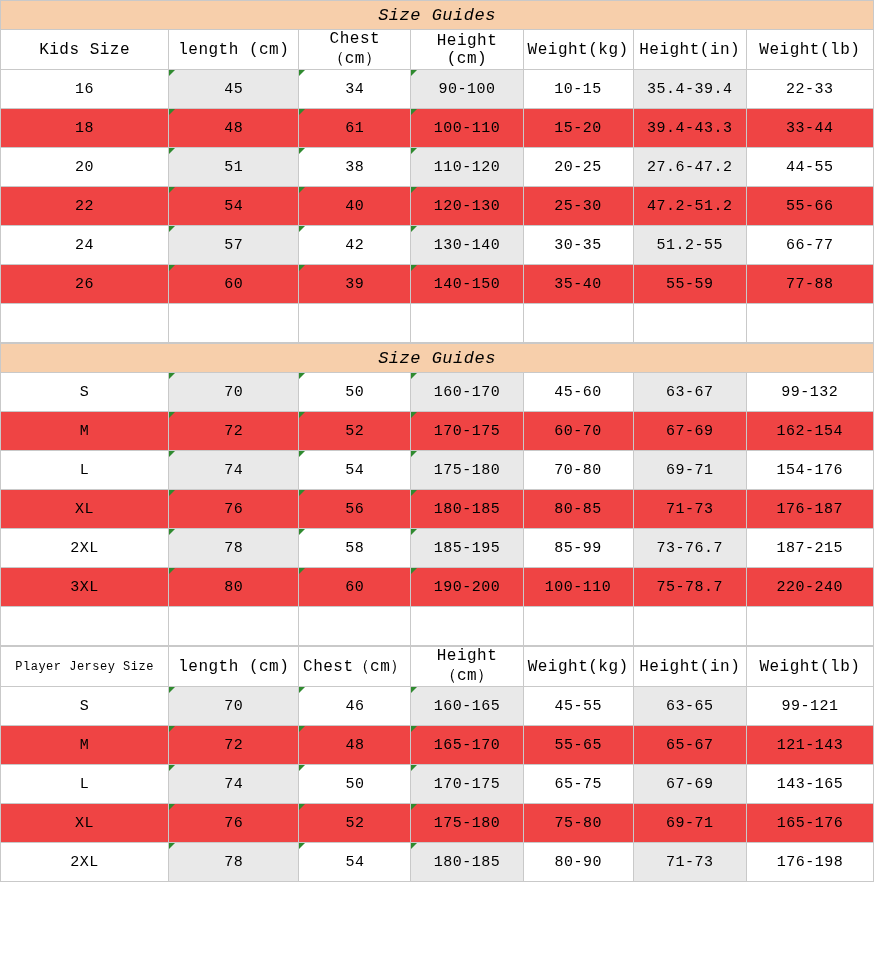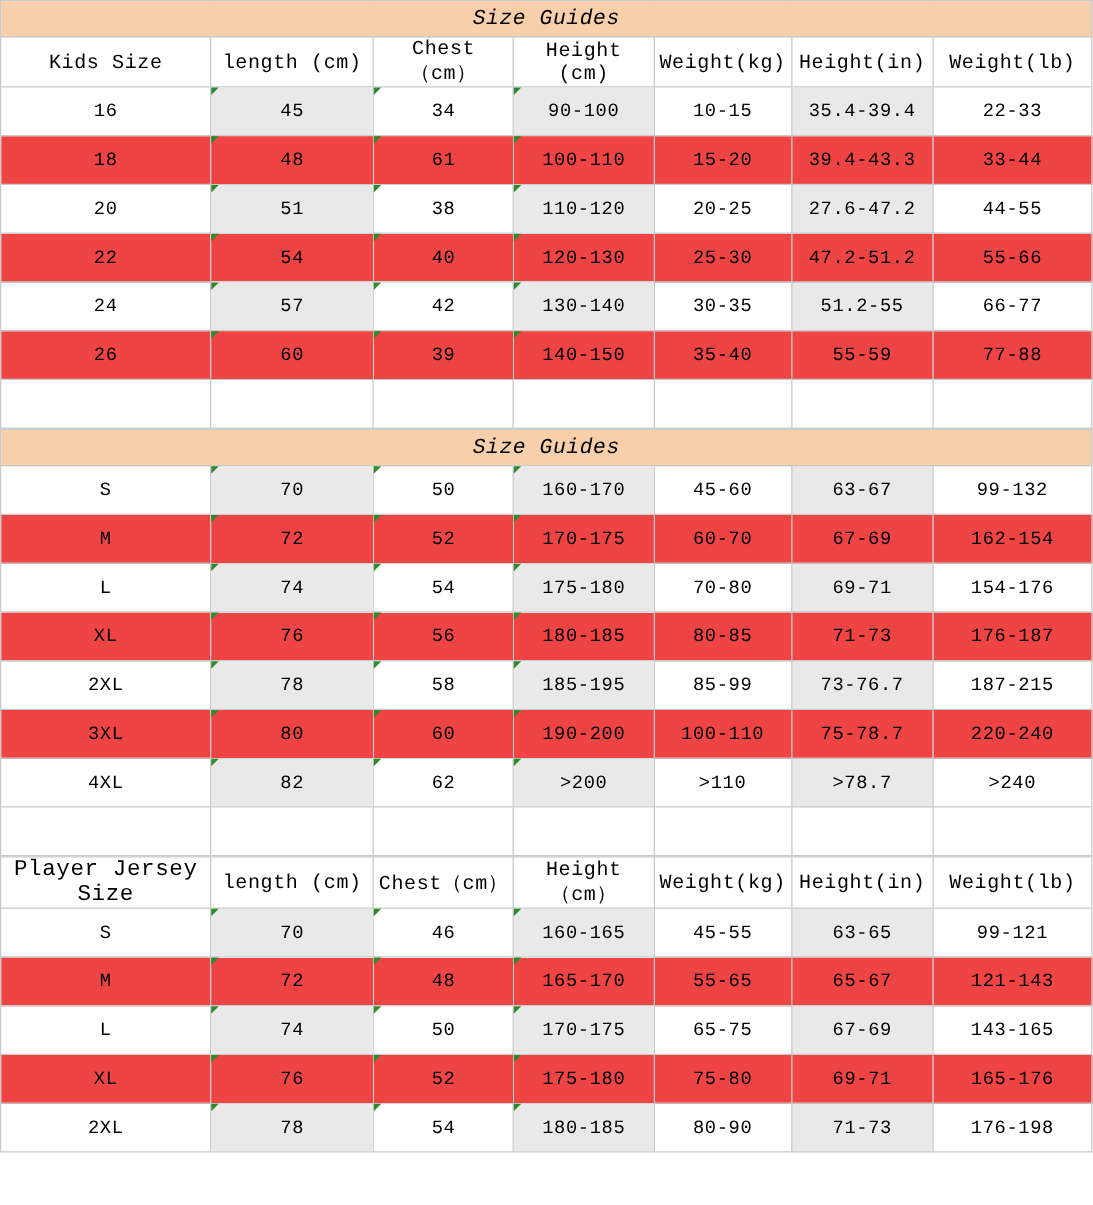--- a/index.html
+++ b/index.html
@@ -42,21 +42,21 @@
     letter-spacing: 0.5px;
   }
   .hdr td {
     background: #ffffff;
     font-weight: bold;
     font-size: 16px;
     height: 32px;
     padding: 0 2px;
   }
   .hdr td.narrow {
-    font-size: 18px;
+    font-size: 12px;
   }
   tr.row td {
     height: 38px;
     font-size: 15px;
     padding: 0 2px;
   }
   tr.row.alt td {
     background: #ef4444;
   }
   tr.row td.shade {
@@ -244,29 +244,20 @@
         <td>187-215</td>
       </tr>
       <tr class="row alt">
         <td>3XL</td>
         <td class="mark">80</td>
         <td class="mark">60</td>
         <td class="mark">190-200</td>
         <td>100-110</td>
         <td>75-78.7</td>
         <td>220-240</td>
-      </tr>
-      <tr class="row">
-        <td>4XL</td>
-        <td class="shade mark">82</td>
-        <td class="mark">62</td>
-        <td class="shade mark">&gt;200</td>
-        <td>&gt;110</td>
-        <td class="shade">&gt;78.7</td>
-        <td>&gt;240</td>
       </tr>
       <tr class="spacer">
         <td></td>
         <td></td>
         <td></td>
         <td></td>
         <td></td>
         <td></td>
         <td></td>
       </tr>

